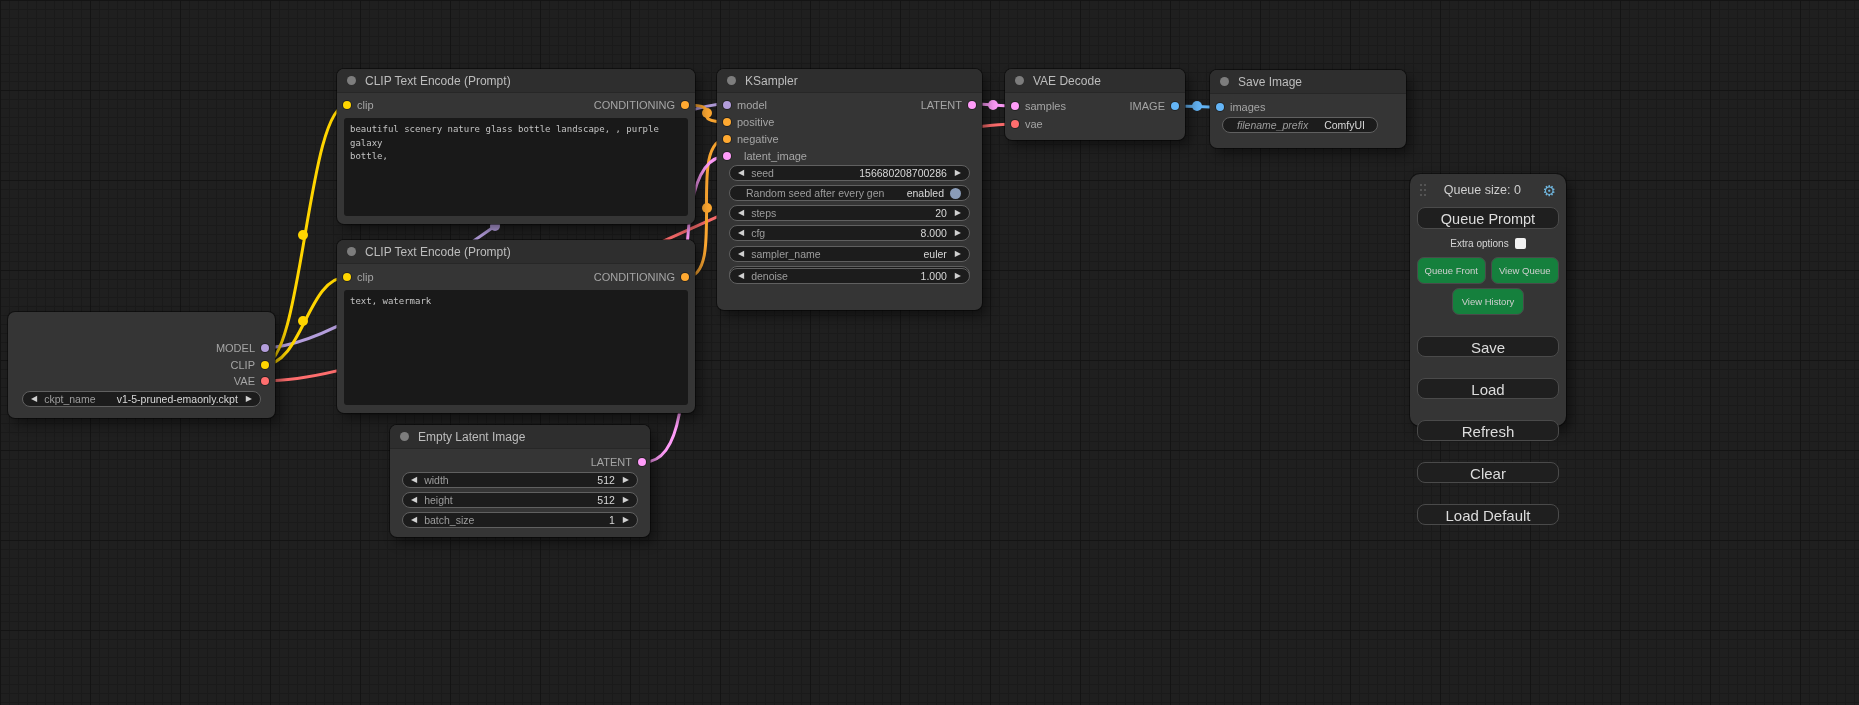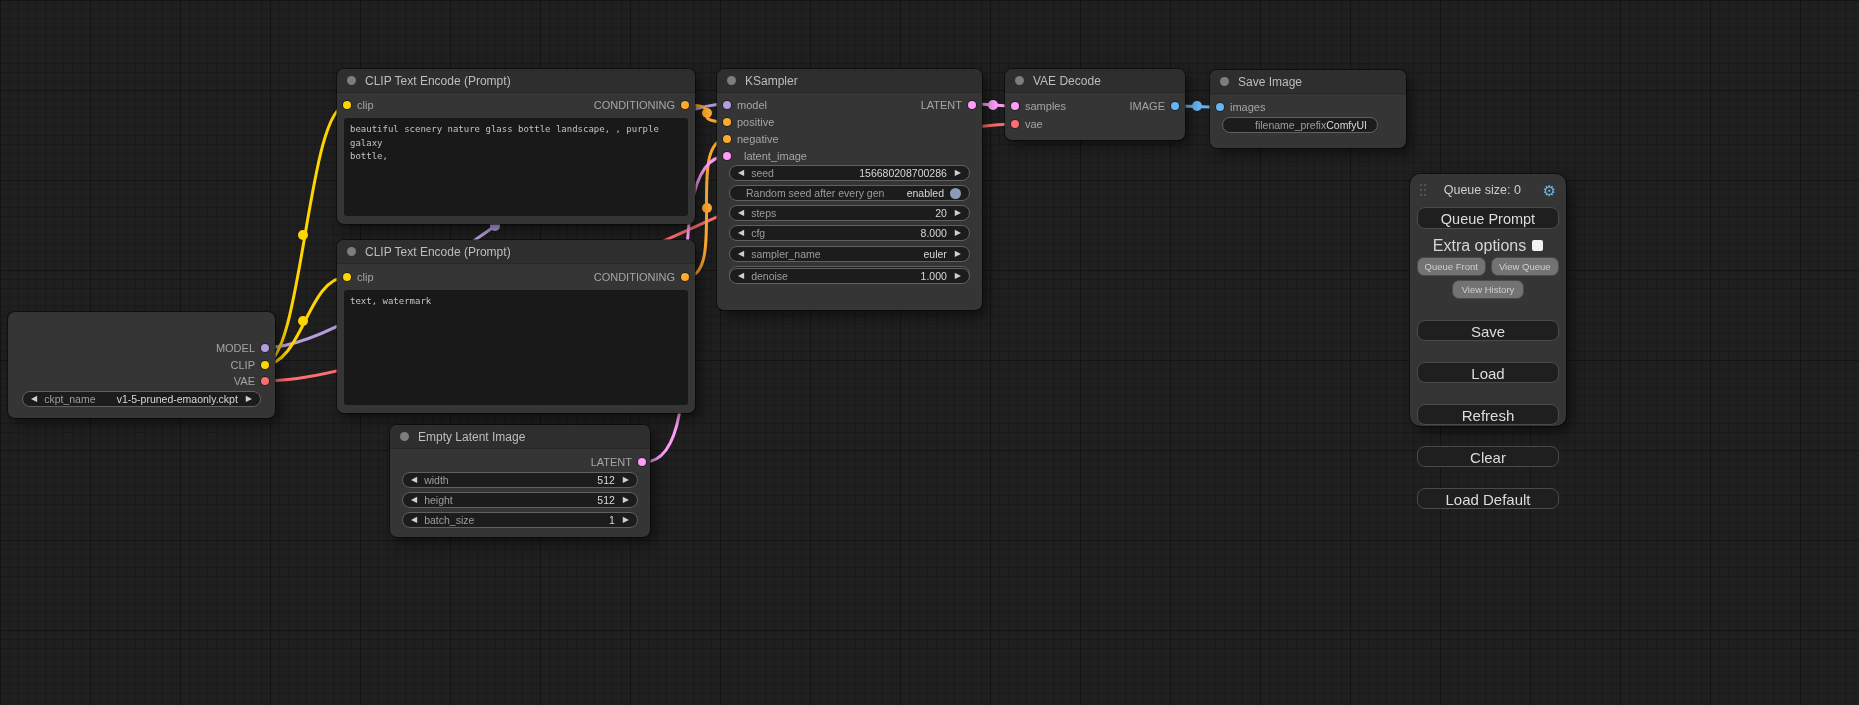--- a/index.html
+++ b/index.html
@@ -69,25 +69,25 @@
     box-shadow:0 5px 0 #5f5f5f,0 10px 0 #5f5f5f,4px 0 0 #5f5f5f,4px 5px 0 #5f5f5f,4px 10px 0 #5f5f5f;
   }
   .gear{flex:none;font-size:15px;color:#6fb5dd;line-height:1;cursor:pointer;}
   .gear::before{content:"\2699";}
   .qbtn{
     display:block;width:100%;background:#1f1f1f;border:1px solid #4a4a4a;border-radius:8px;
     color:#dcdcdc;text-align:center;font-family:"Liberation Sans",sans-serif;cursor:pointer;
   }
   .qbtn.big{height:21px;font-size:15px;line-height:19px;margin-top:21px;}
   .qprompt{height:22px;font-size:14.5px;line-height:20px;margin-top:9px;}
-  .extra-row{margin-top:9px;display:flex;align-items:center;justify-content:center;gap:6px;height:15px;font-size:16px;color:#d6d6d6;}
+  .extra-row{margin-top:9px;display:flex;justify-content:center;gap:6px;height:15px;font-size:10px;color:#d6d6d6;}
   .checkbox{width:11px;height:11px;background:#f2f2f2;border-radius:2px;flex:none;cursor:pointer;}
   .pill-row{display:flex;gap:5px;margin-top:4px;}
   .qpill{
-    flex:1;height:19px;background:#737373;border:1px solid #4a4a4a;border-radius:7px;
+    flex:1;height:27px;background:#15803d;border:1px solid #4a4a4a;border-radius:7px;
     color:#cfcfcf;font-size:9.5px;line-height:11px;cursor:pointer;
     padding:0 2px;white-space:nowrap;
   }
   .vh-row{display:flex;justify-content:center;margin-top:4px;}
   .vh-row .qpill{flex:none;width:72px;}
   .big-group{margin-top:10px;}
 </style>
 </head>
 <body>
 
@@ -287,21 +287,21 @@
   <div class="node" style="left:1210px;top:70px;width:196px;height:78px;text-align:right;">
     <div class="node-title">
       <span class="tdot"></span>
       <span>Save Image</span>
     </div>
     <div class="in" style="top:29px;">
       <span class="sdot" style="background:#64B5F6"></span>
       <span>images</span>
     </div>
     <div class="widget" style="left:12px;top:47px;width:156px;">
-      <span class="wlabel" style="margin-left:24px;">filename_prefix</span>
+      <span class="wlabel" style="margin-left:6px;font-style:italic;">filename_prefix</span>
       <span class="val" style="margin-right:4px;">ComfyUI</span>
     </div>
   </div>
 
   <div class="qpanel">
     <div class="qrow1">
       <span class="drag-dots"></span>
       <span class="qsize">Queue size: 0</span>
       <span class="gear"></span>
     </div>

